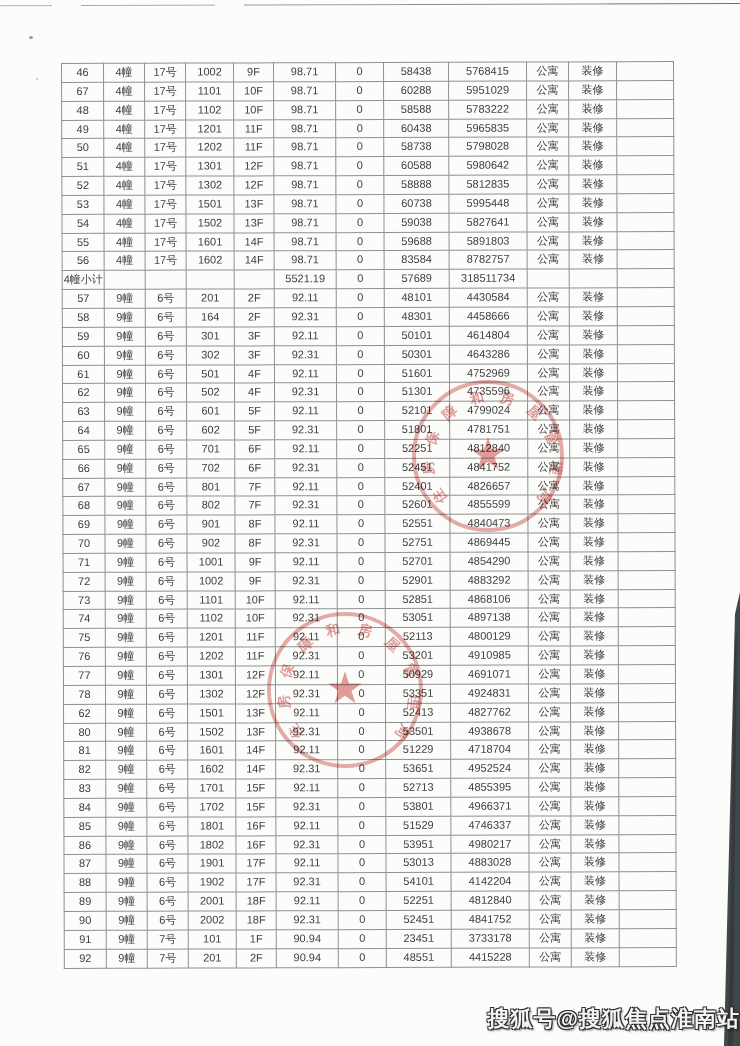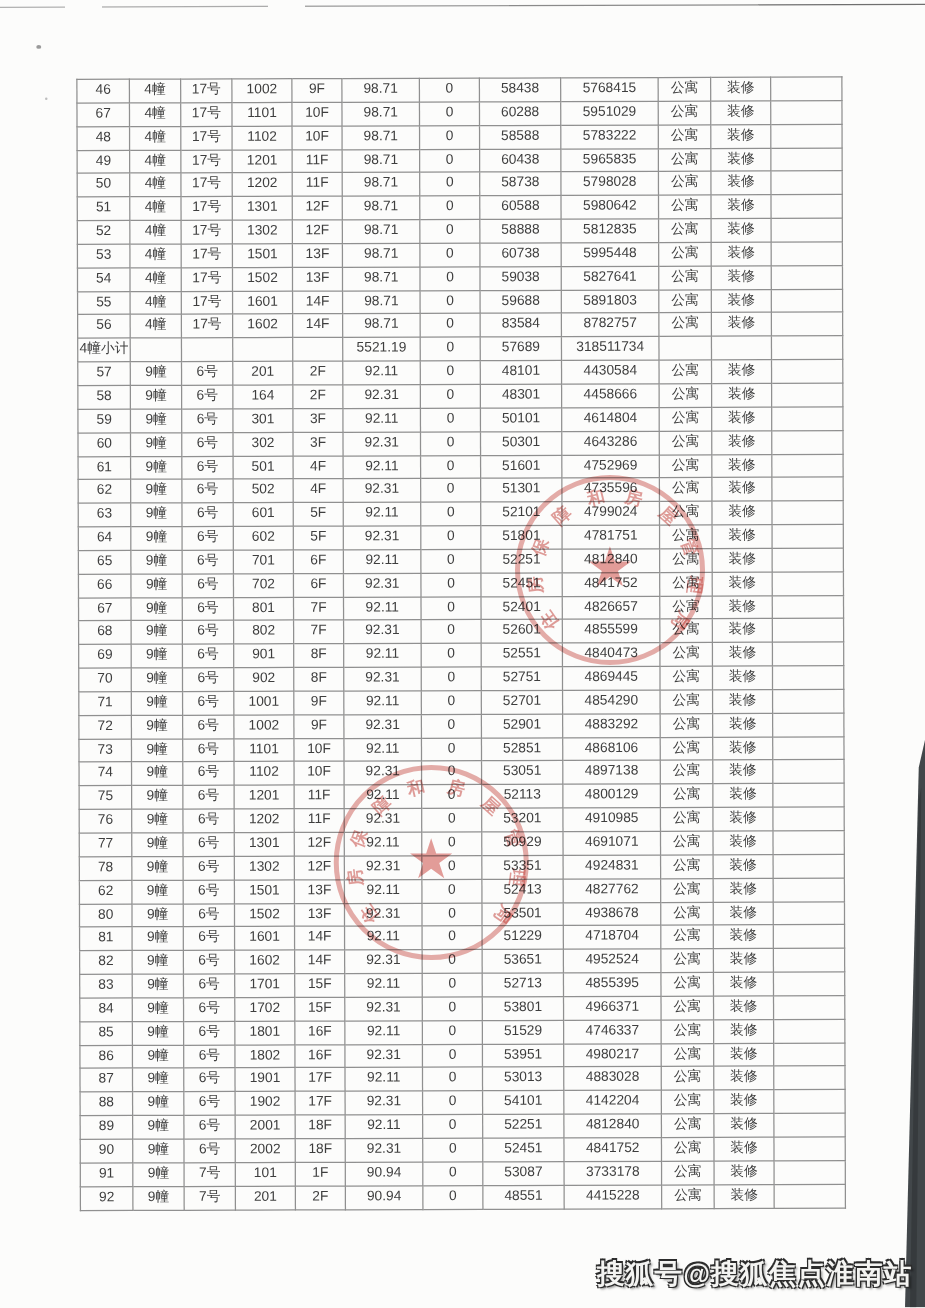--- a/index.html
+++ b/index.html
@@ -50,21 +50,21 @@
     font-size:44px;color:rgba(203,62,55,0.50);
     font-family:"DejaVu Sans",sans-serif;
   }
   .stamp-char{
     position:absolute;font-size:14px;font-weight:bold;
     color:rgba(196,60,53,0.50);
     font-family:"DejaVu Sans",sans-serif;
   }
   
   .watermark{
-    position:absolute;right:10px;top:1004px;
+    position:absolute;right:0;top:1004px;
     font-size:22px;font-weight:bold;letter-spacing:1px;
     color:#f4f4f2;
     text-shadow:
       1px 1px 0 #2c2c2c,-1px -1px 0 #2c2c2c,
       1px -1px 0 #2c2c2c,-1px 1px 0 #2c2c2c,
       2px 2px 2px rgba(0,0,0,0.45);
     white-space:nowrap;
   }
 </style>
 </head>
@@ -744,21 +744,21 @@
             <td></td>
           </tr>
           <tr>
             <td>91</td>
             <td>9幢</td>
             <td>7号</td>
             <td>101</td>
             <td>1F</td>
             <td>90.94</td>
             <td>0</td>
-            <td>53087</td>
+            <td>23451</td>
             <td>3733178</td>
             <td>公寓</td>
             <td>装修</td>
             <td></td>
           </tr>
           <tr>
             <td>92</td>
             <td>9幢</td>
             <td>7号</td>
             <td>201</td>

